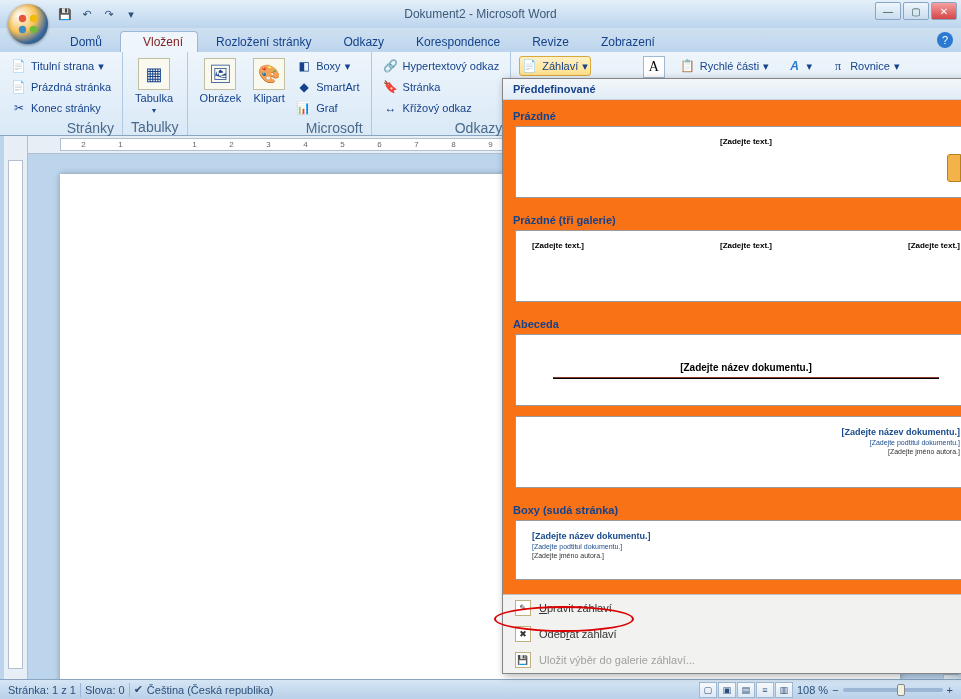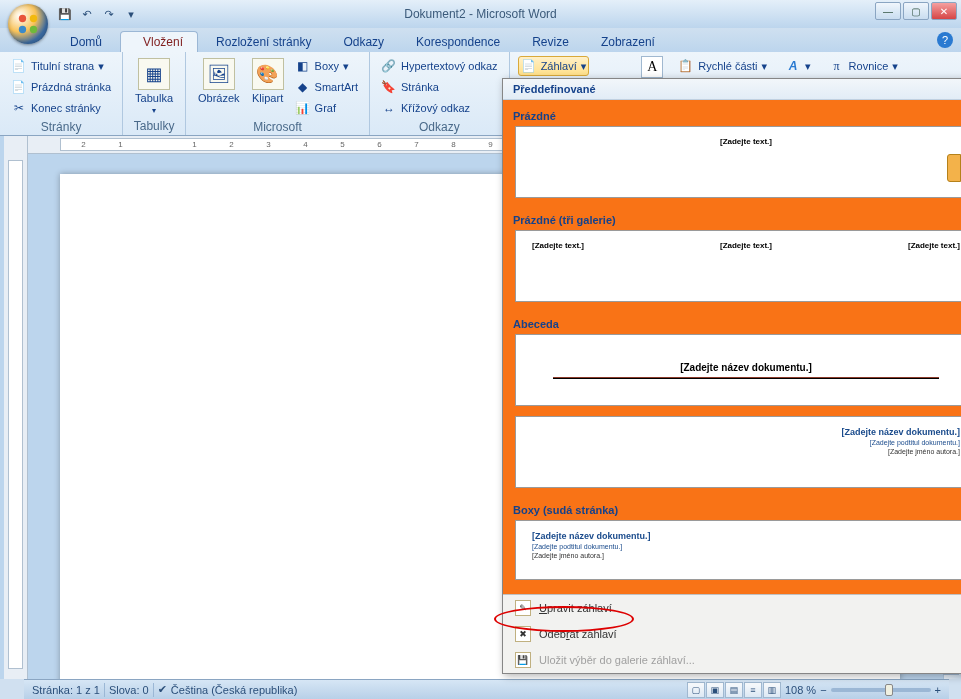--- a/index.html
+++ b/index.html
@@ -18,21 +18,21 @@
 
   
   .tabs { height: 24px; background: linear-gradient(#cfe0f0,#bcd5ed); display: flex; align-items: flex-end; padding-left: 56px; gap: 4px; position: relative; }
   .tab { padding: 3px 14px; font-size: 12px; color: #15428b; cursor:pointer; border-top-left-radius:4px; border-top-right-radius:4px; }
   .tab.active { background: #eef5fb; border: 1px solid #9bb7d5; border-bottom: none; color: #7f1d1d; padding-left: 22px; }
   .help-btn { position:absolute; right:8px; top:4px; width:16px; height:16px; border-radius:50%; background:#2a7ad1; color:#fff; font-size:11px; display:flex; align-items:center; justify-content:center; }
 
   
   .ribbon { height: 84px; background: linear-gradient(#eef5fb,#dae9f7); border-bottom: 1px solid #8aa5c2; display: flex; position:relative; }
   .ribbon-group { border-right: 1px solid #b0c8e0; padding: 4px 8px 0 8px; display:flex; flex-direction:column; justify-content:space-between; height:100%; }
-  .group-title { font-size: 12px; color: #4a6a8a; text-align: center; padding: 2px 0; }
+  .group-title { font-size: 14px; color: #4a6a8a; text-align: right; padding: 2px 0; }
   .group-body { display:flex; gap:4px; flex:1; }
   .rbtn { display:flex; align-items:center; gap:4px; font-size:11px; color:#15428b; padding:1px 2px; border:1px solid transparent; border-radius:3px; cursor:pointer; }
   .rbtn.highlighted { background: linear-gradient(#fff0c8,#ffe08a); border:1px solid #d9a93a; }
   .rbtn .ico { width:16px; height:16px; display:inline-flex; align-items:center; justify-content:center; font-size:12px; }
   .vstack { display:flex; flex-direction:column; gap:1px; }
   .bigbtn { display:flex; flex-direction:column; align-items:center; gap:2px; padding:2px 4px; font-size:11px; color:#15428b; }
   .bigbtn .ico { width:32px; height:32px; background:#f9f9f0; border:1px solid #c0c0a0; display:flex; align-items:center; justify-content:center; font-size:18px; }
 
   
   .work { position:absolute; top:136px; left:0; right:0; bottom:20px; display:flex; }
@@ -69,21 +69,21 @@
   .gallery-foot { border-top:1px solid #c0c0c0; background:#f2f2f0;}
   .foot-item { display:flex; align-items:center; gap:8px; padding:5px 12px; font-size:11px; color:#333;}
   .foot-item.disabled{ color:#a0a0a0;}
   .foot-item .ficon{ width:16px; height:16px; background:#fff; border:1px solid #c0b080; display:flex; align-items:center; justify-content:center; font-size:9px;}
   .foot-item .mnemonic{ text-decoration: underline;}
 
   
   .red-circle{ position:absolute; border:2px solid #d00; border-radius:50%; pointer-events:none; z-index:300;}
 
   
-  .statusbar{ position:absolute; left:0; right:12px; bottom:0; height:20px; background:linear-gradient(#d6e6f5,#b8d0e8); border-top:1px solid #8aa5c2; display:flex; align-items:center; font-size:11px; color:#2b4f7a; padding:0 8px; gap:4px;margin-left:24px;}
+  .statusbar{ position:absolute; left:0; right:0; bottom:0; height:20px; background:linear-gradient(#d6e6f5,#b8d0e8); border-top:1px solid #8aa5c2; display:flex; align-items:center; font-size:11px; color:#2b4f7a; padding:0 8px; gap:4px;}
   .statusbar .sep{ width:1px; height:14px; background:#9bb7d5;}
   .statusbar .spacer{flex:1;}
   .zoom-slider{ width:100px; height:4px; background:#9bb7d5; position:relative; border-radius:2px;}
   .zoom-slider .thumb{ position:absolute; left:54%; top:-4px; width:8px; height:12px; background:#f0f0e0; border:1px solid #888; border-radius:2px;}
   .view-btns{display:flex; gap:1px;}
   .view-btns .vb{width:18px; height:16px; background:linear-gradient(#f8fafc,#dce8f4); border:1px solid #a0b8d0; font-size:9px; display:flex; align-items:center; justify-content:center;}
 
   
   .rightpeek{ position:absolute; right:0; top:136px; width:18px; bottom:20px; background:linear-gradient(to right,#eaf1f9,#cfe0f0); border-left:1px solid #b0c8e0; z-index:50;}
   .toolpeek{ position:absolute; right:0; top:154px; width:14px; height:28px; background:#f3b24a; border:1px solid #b5811a; border-radius:3px 0 0 3px; z-index:250;}

